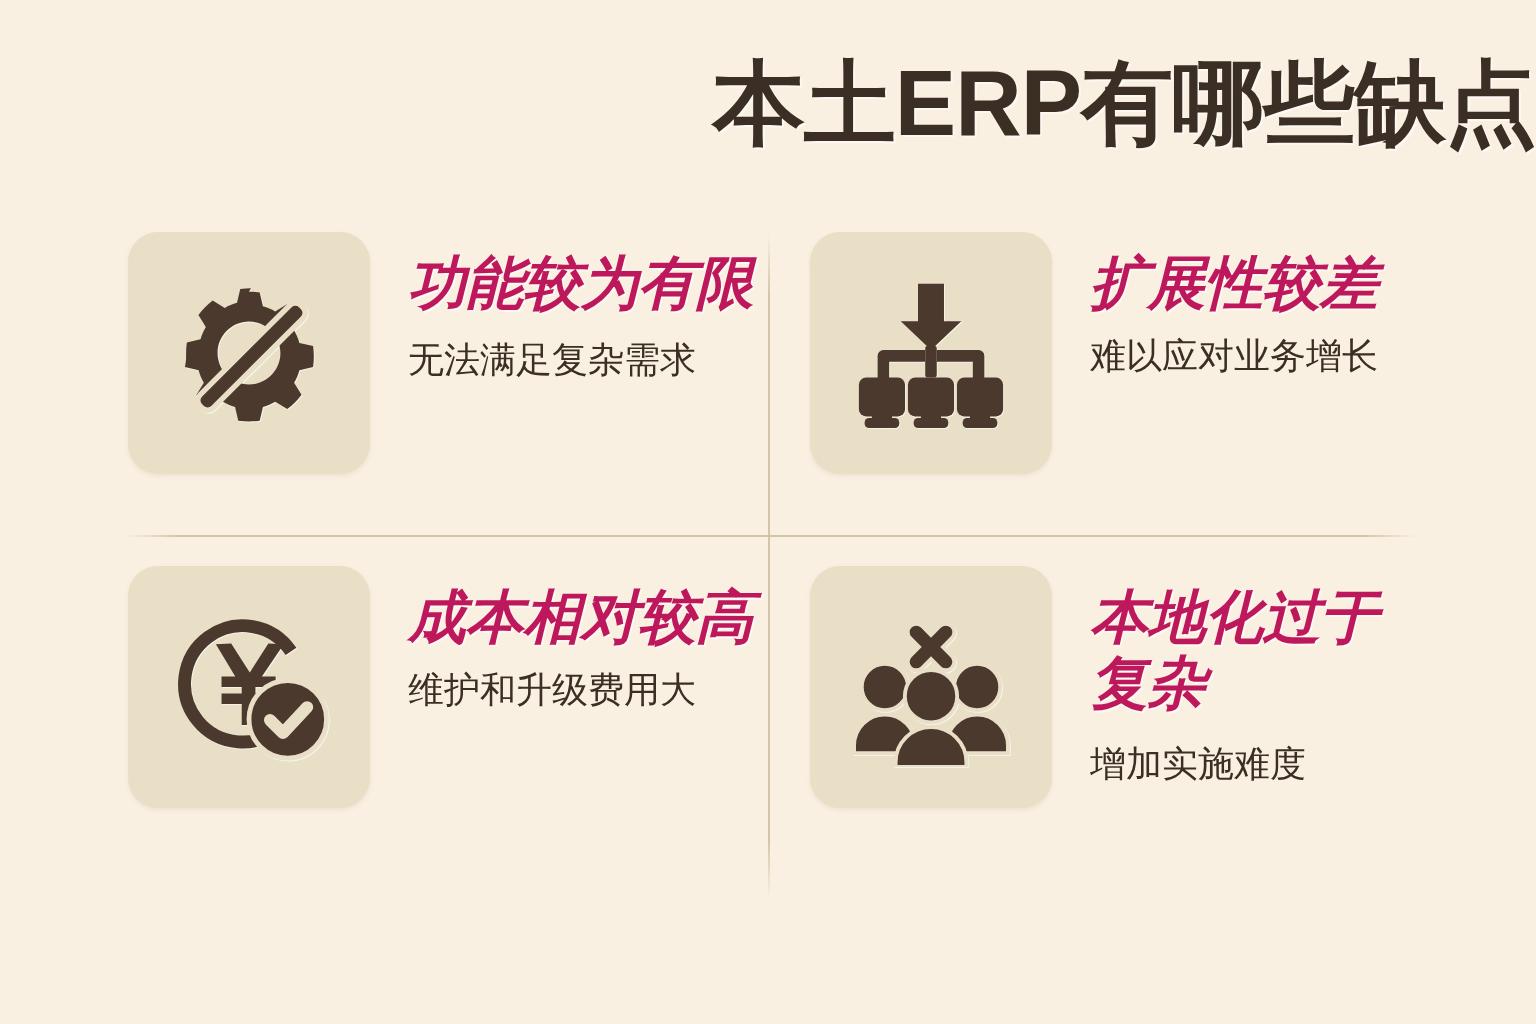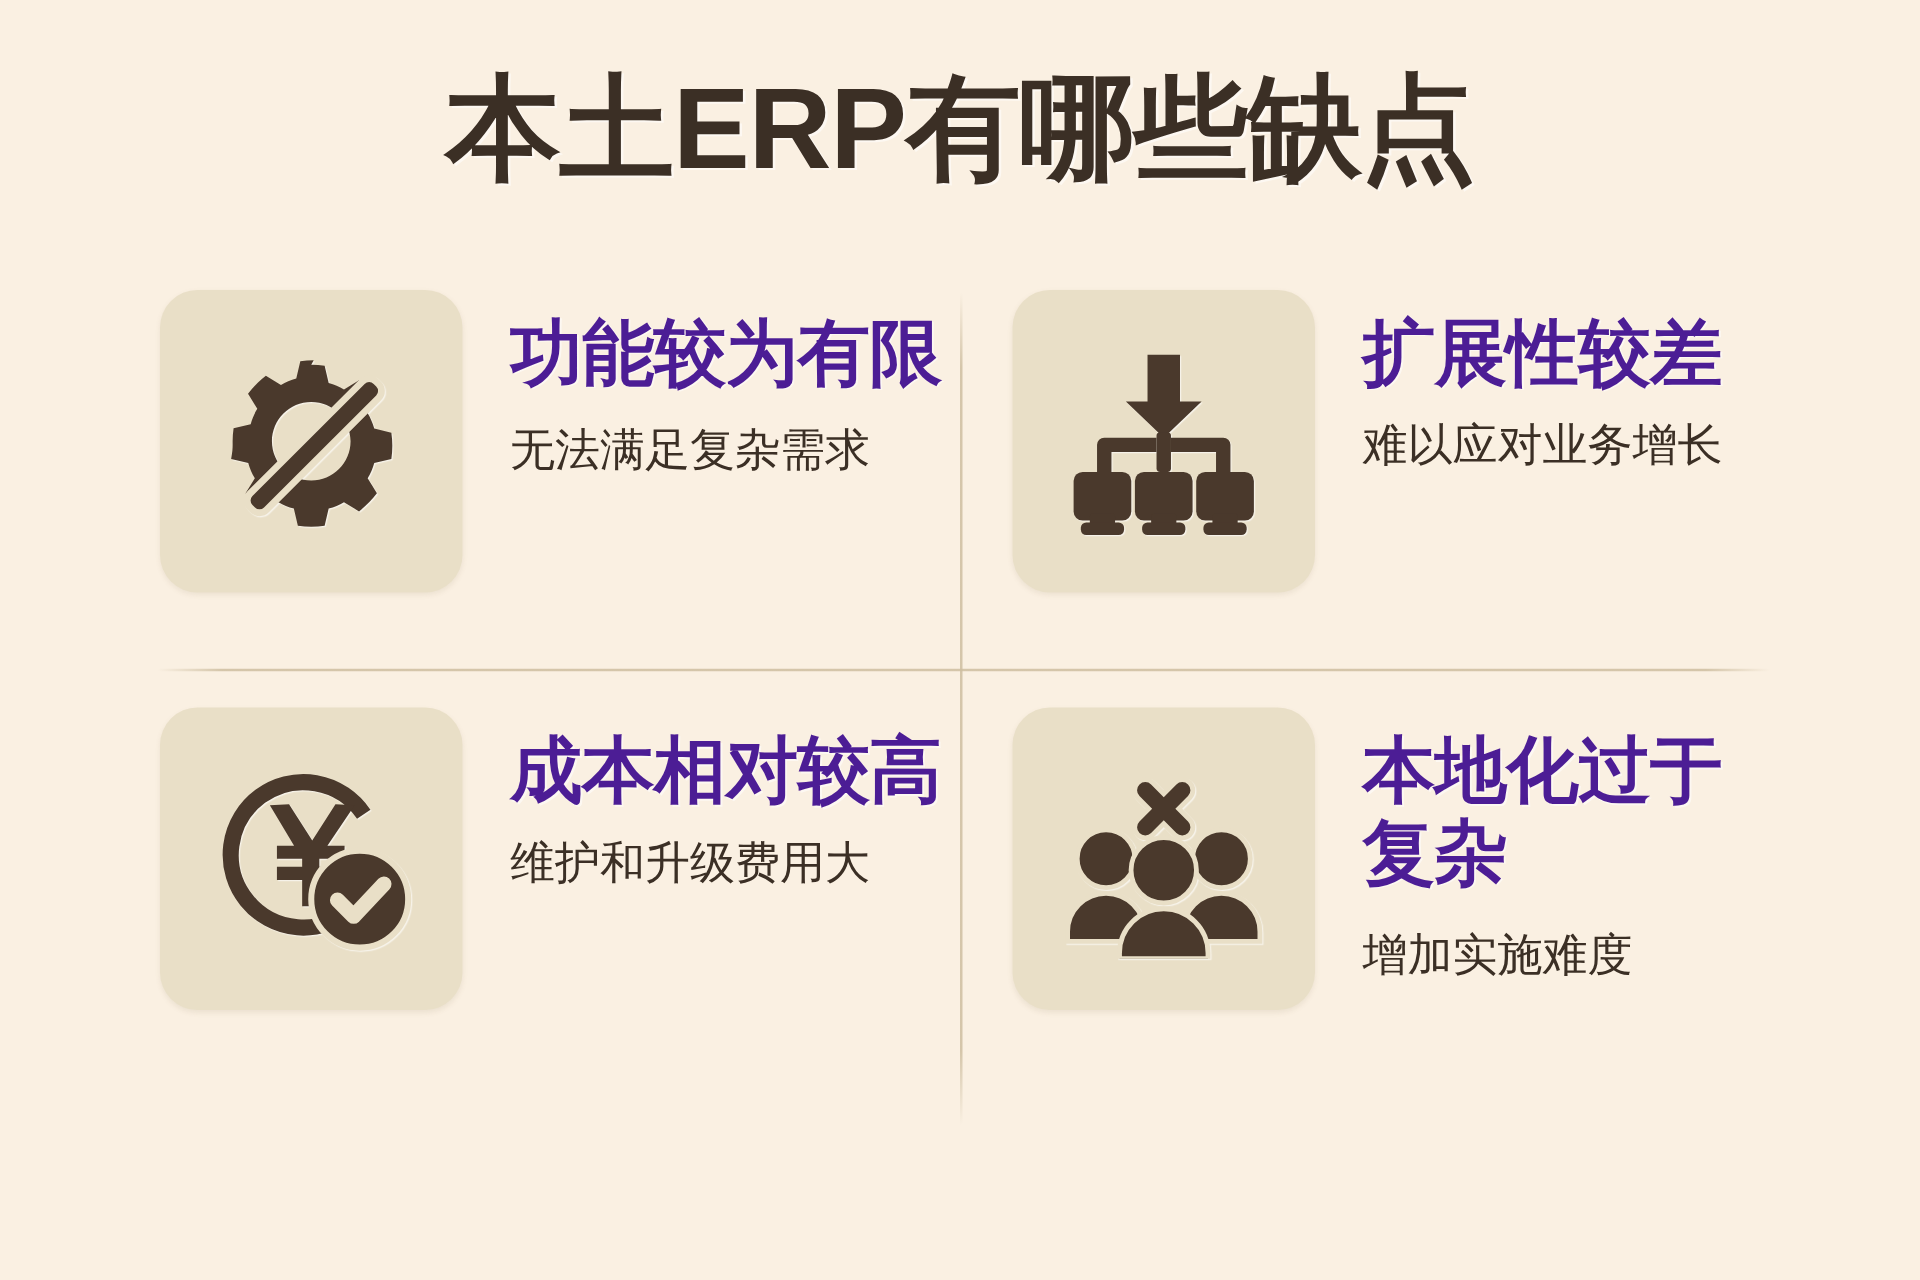--- a/index.html
+++ b/index.html
@@ -15,21 +15,21 @@
     position: relative;
     color: #3b2f25;
   }
 
   
   .page-title {
     position: absolute;
     top: 52px;
     left: 0;
     width: 1536px;
-    text-align: center;
+    text-align: right;
     font-size: 92px;
     line-height: 1.12;
     font-weight: 700;
     letter-spacing: -1px;
     color: #3b2f25;
     text-shadow: 2px 2px 0 rgba(255,255,255,0.55);
     white-space: nowrap;
   }
 
   
@@ -98,23 +98,24 @@
     margin-left: 38px;
     padding-top: 18px;
     display: flex;
     flex-direction: column;
   }
   .cell-title {
     font-size: 58px;
     font-weight: 700;
     line-height: 1.14;
     letter-spacing: -0.5px;
-    color: #4c1d95;
+    color: #be185d;
     text-shadow: 1.5px 1.5px 0 rgba(255,255,255,0.55);
     max-width: 420px;
+    font-style: italic;
   }
   .cell-sub {
     margin-top: 18px;
     font-size: 36px;
     font-weight: 400;
     line-height: 1.2;
     color: #3b2f25;
     white-space: nowrap;
   }
   .cell-tl .cell-sub { margin-top: 22px; }

